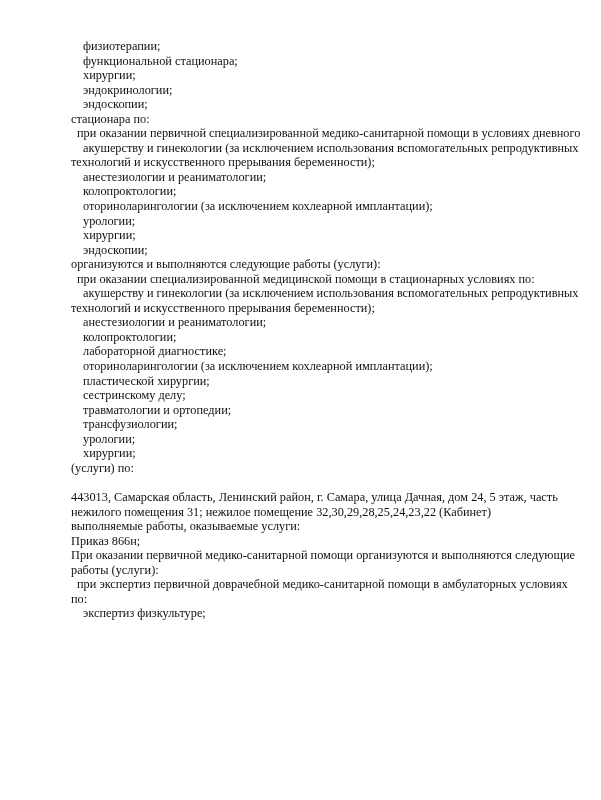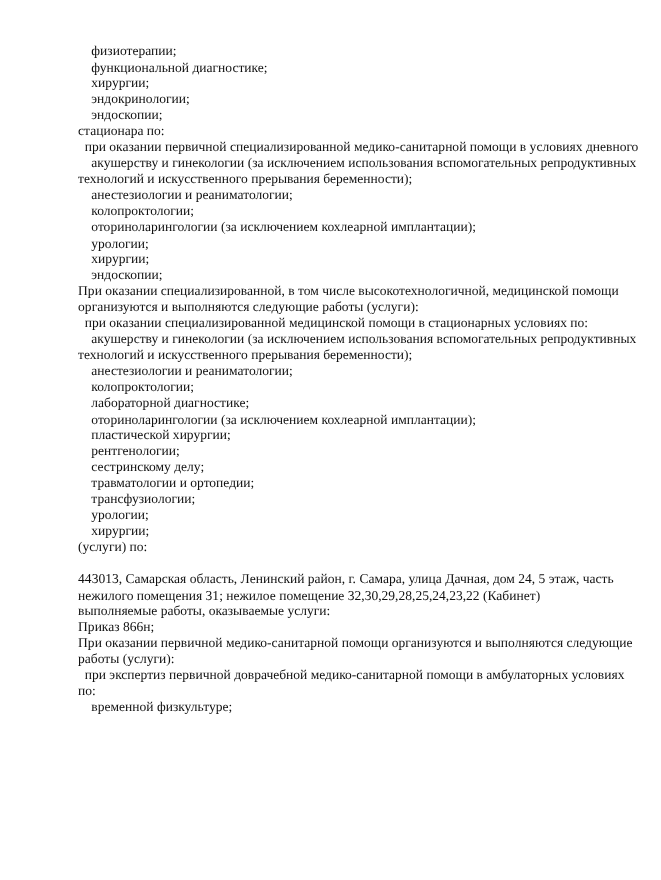--- a/index.html
+++ b/index.html
@@ -13,54 +13,52 @@
   .l0 { padding-left:0; }
   .l1 { padding-left:6px; }
   .l2 { padding-left:12px; }
   .blank { height:14.55px; }
 </style>
 </head>
 <body>
 
 <div class="page">
   <span class="line l2">физиотерапии;</span>
-  <span class="line l2">функциональной диагностике;</span>
+  <span class="line l2">функциональной стационара;</span>
   <span class="line l2">хирургии;</span>
   <span class="line l2">эндокринологии;</span>
   <span class="line l2">эндоскопии;</span>
   <span class="line l0">стационара по:</span>
   <span class="line l1">при оказании первичной специализированной медико-санитарной помощи в условиях дневного</span>
   <span class="line l2">акушерству и гинекологии (за исключением использования вспомогательных репродуктивных</span>
   <span class="line l0">технологий и искусственного прерывания беременности);</span>
   <span class="line l2">анестезиологии и реаниматологии;</span>
   <span class="line l2">колопроктологии;</span>
   <span class="line l2">оториноларингологии (за исключением кохлеарной имплантации);</span>
   <span class="line l2">урологии;</span>
   <span class="line l2">хирургии;</span>
   <span class="line l2">эндоскопии;</span>
-  <span class="line l0">При оказании специализированной, в том числе высокотехнологичной, медицинской помощи</span>
   <span class="line l0">организуются и выполняются следующие работы (услуги):</span>
   <span class="line l1">при оказании специализированной медицинской помощи в стационарных условиях по:</span>
   <span class="line l2">акушерству и гинекологии (за исключением использования вспомогательных репродуктивных</span>
   <span class="line l0">технологий и искусственного прерывания беременности);</span>
   <span class="line l2">анестезиологии и реаниматологии;</span>
   <span class="line l2">колопроктологии;</span>
   <span class="line l2">лабораторной диагностике;</span>
   <span class="line l2">оториноларингологии (за исключением кохлеарной имплантации);</span>
   <span class="line l2">пластической хирургии;</span>
-  <span class="line l2">рентгенологии;</span>
   <span class="line l2">сестринскому делу;</span>
   <span class="line l2">травматологии и ортопедии;</span>
   <span class="line l2">трансфузиологии;</span>
   <span class="line l2">урологии;</span>
   <span class="line l2">хирургии;</span>
   <span class="line l0">(услуги) по:</span>
   <span class="line blank"></span>
   <span class="line l0">443013, Самарская область, Ленинский район, г. Самара, улица Дачная, дом 24, 5 этаж, часть</span>
   <span class="line l0">нежилого помещения 31; нежилое помещение 32,30,29,28,25,24,23,22 (Кабинет)</span>
   <span class="line l0">выполняемые работы, оказываемые услуги:</span>
   <span class="line l0">Приказ 866н;</span>
   <span class="line l0">При оказании первичной медико-санитарной помощи организуются и выполняются следующие</span>
   <span class="line l0">работы (услуги):</span>
   <span class="line l1">при экспертиз первичной доврачебной медико-санитарной помощи в амбулаторных условиях</span>
   <span class="line l0">по:</span>
-  <span class="line l2">временной физкультуре;</span>
+  <span class="line l2">экспертиз физкультуре;</span>
 </div>
 
 </body></html>

